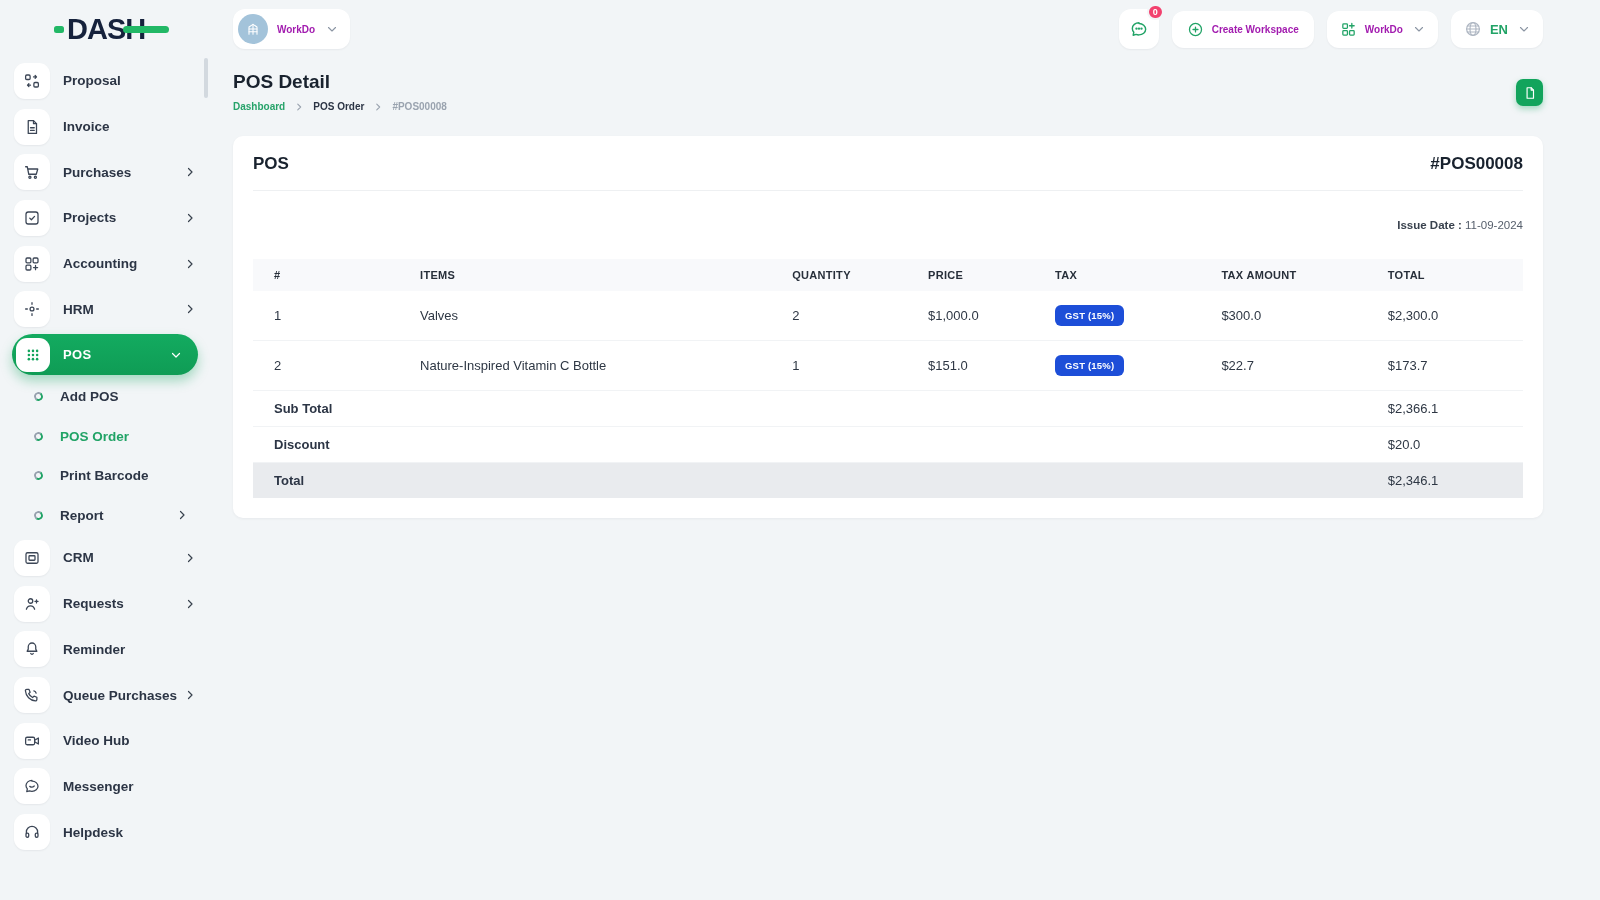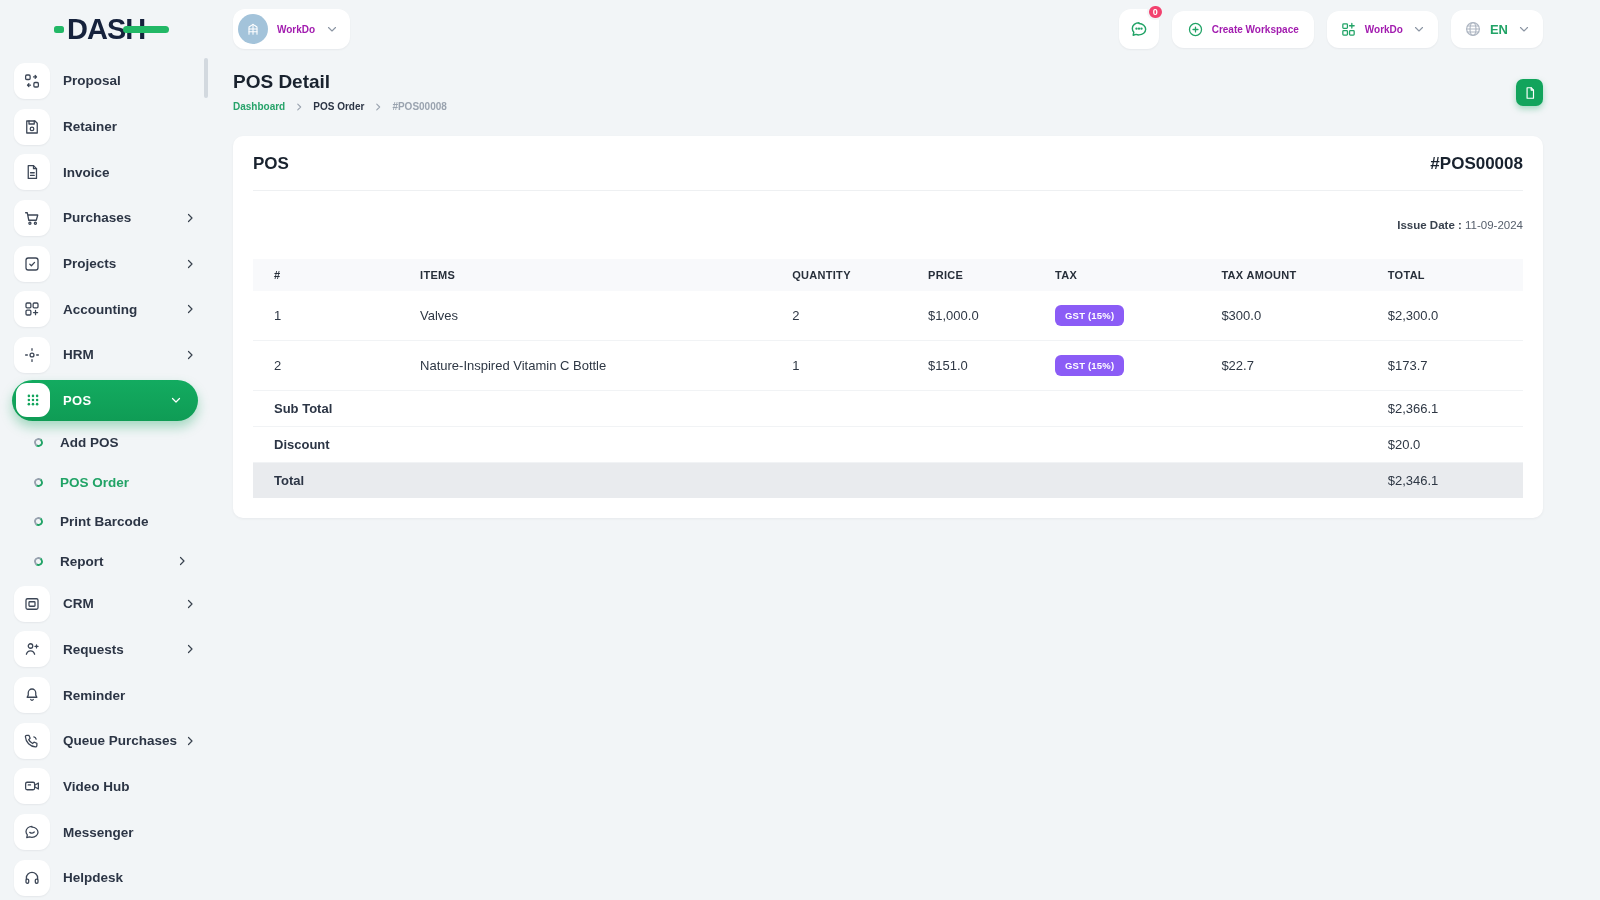--- a/index.html
+++ b/index.html
@@ -93,21 +93,21 @@
   .issue-val { color:#555e6b; }
 
   table { width:100%; border-collapse:collapse; margin-top:28px; font-size:13px; }
   thead tr { background:#f8f9fb; }
   th { text-align:left; padding:10px 10px 10px 21px; font-size:11px; font-weight:700; color:#272f3a;
        letter-spacing:.3px; text-transform:uppercase; }
   tbody td { padding:14px 10px 14px 21px; border-bottom:1px solid #f1f3f5; color:#2e3744; }
   .sum-row td { padding:10px 10px 10px 21px; font-size:13px; }
   .sum-lbl { font-weight:700; color:#2c3545; }
   .total-row td { background:#e9ebee; border-bottom:none; }
-  .gst-badge { display:inline-block; background:#8b5cf6; color:#fff; font-size:9.5px; font-weight:700;
+  .gst-badge { display:inline-block; background:#1d4ed8; color:#fff; font-size:9.5px; font-weight:700;
                padding:5px 10px; border-radius:6px; letter-spacing:.2px; }
 </style>
 </head>
 <body>
 
 <aside class="side">
   <div class="logo-row">
     <div class="logo">
       <span class="logo-dot"></span>
       <span class="logo-text">DASH</span>
@@ -123,30 +123,20 @@
         <svg viewBox="0 0 24 24" fill="none" stroke="currentColor" stroke-width="1.7" stroke-linecap="round" stroke-linejoin="round">
             <rect x="3.5" y="4" width="6" height="6" rx="1.5"></rect>
             <rect x="14.5" y="14" width="6" height="6" rx="1.5"></rect>
             <path d="M14 6.5h4M16.2 4.7l1.8 1.8-1.8 1.8"></path>
             <path d="M10 17.5H6M7.8 15.7L6 17.5l1.8 1.8"></path>
           </svg>
       </span>
       <span class="nav-lbl">Proposal</span>
     </div>
 
-    <div class="nav-item">
-      <span class="tile">
-        <svg viewBox="0 0 24 24" fill="none" stroke="currentColor" stroke-width="1.7" stroke-linecap="round" stroke-linejoin="round">
-            <path d="M5 4h11l3 3v13H5z"></path>
-            <path d="M8 4v4h7V4"></path>
-            <circle cx="12" cy="14.5" r="2.4"></circle>
-          </svg>
-      </span>
-      <span class="nav-lbl">Retainer</span>
-    </div>
 
     <div class="nav-item">
       <span class="tile">
         <svg viewBox="0 0 24 24" fill="none" stroke="currentColor" stroke-width="1.7" stroke-linecap="round" stroke-linejoin="round">
             <path d="M7 3.5h7l4 4v13H7z"></path>
             <path d="M14 3.5v4h4"></path>
             <path d="M10 13h5M10 16.5h5"></path>
           </svg>
       </span>
       <span class="nav-lbl">Invoice</span>

